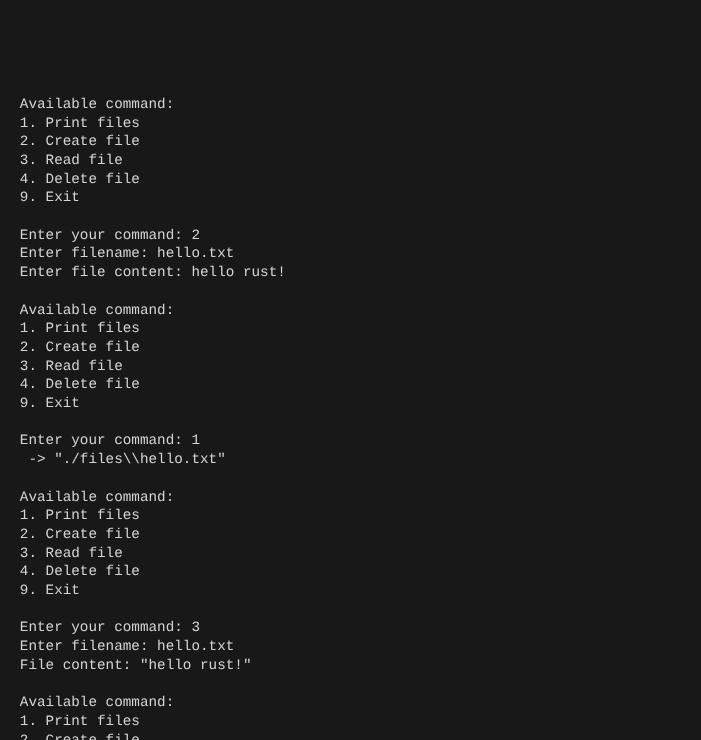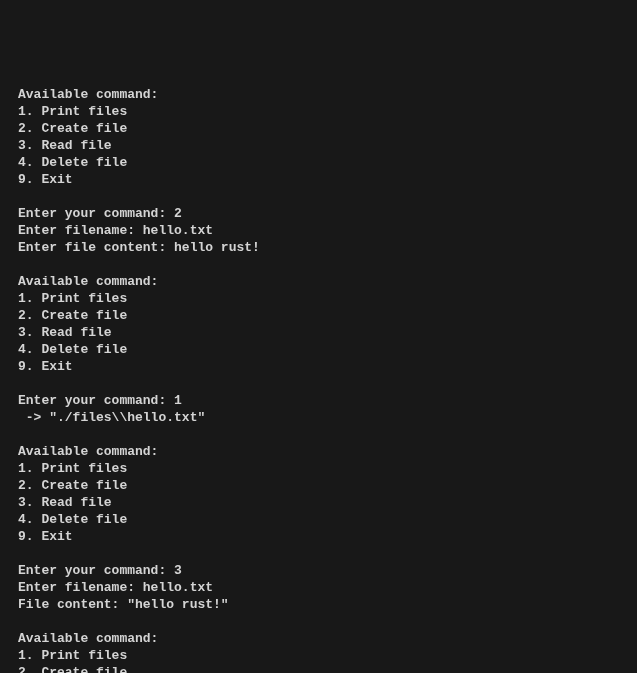--- a/index.html
+++ b/index.html
@@ -10,21 +10,20 @@
       font-family: Consolas, 'Courier New', monospace;
       font-size: 13px;
       line-height: 17px;
       width: 637px;
       height: 673px;
       box-sizing: border-box;
       white-space: pre;
     }
     .line {
       display: block;
-      font-weight: bold;
     }
   </style>
 </head>
 <body>
 
 
 
 <div id="terminal"><span class="line">Available command:</span><span class="line">1. Print files</span><span class="line">2. Create file</span><span class="line">3. Read file</span><span class="line">4. Delete file</span><span class="line">9. Exit</span><span class="line"> </span><span class="line">Enter your command: 2</span><span class="line">Enter filename: hello.txt</span><span class="line">Enter file content: hello rust!</span><span class="line"> </span><span class="line">Available command:</span><span class="line">1. Print files</span><span class="line">2. Create file</span><span class="line">3. Read file</span><span class="line">4. Delete file</span><span class="line">9. Exit</span><span class="line"> </span><span class="line">Enter your command: 1</span><span class="line"> -&gt; "./files\\hello.txt"</span><span class="line"> </span><span class="line">Available command:</span><span class="line">1. Print files</span><span class="line">2. Create file</span><span class="line">3. Read file</span><span class="line">4. Delete file</span><span class="line">9. Exit</span><span class="line"> </span><span class="line">Enter your command: 3</span><span class="line">Enter filename: hello.txt</span><span class="line">File content: "hello rust!"</span><span class="line"> </span><span class="line">Available command:</span><span class="line">1. Print files</span><span class="line">2. Create file</span></div>
 
 

